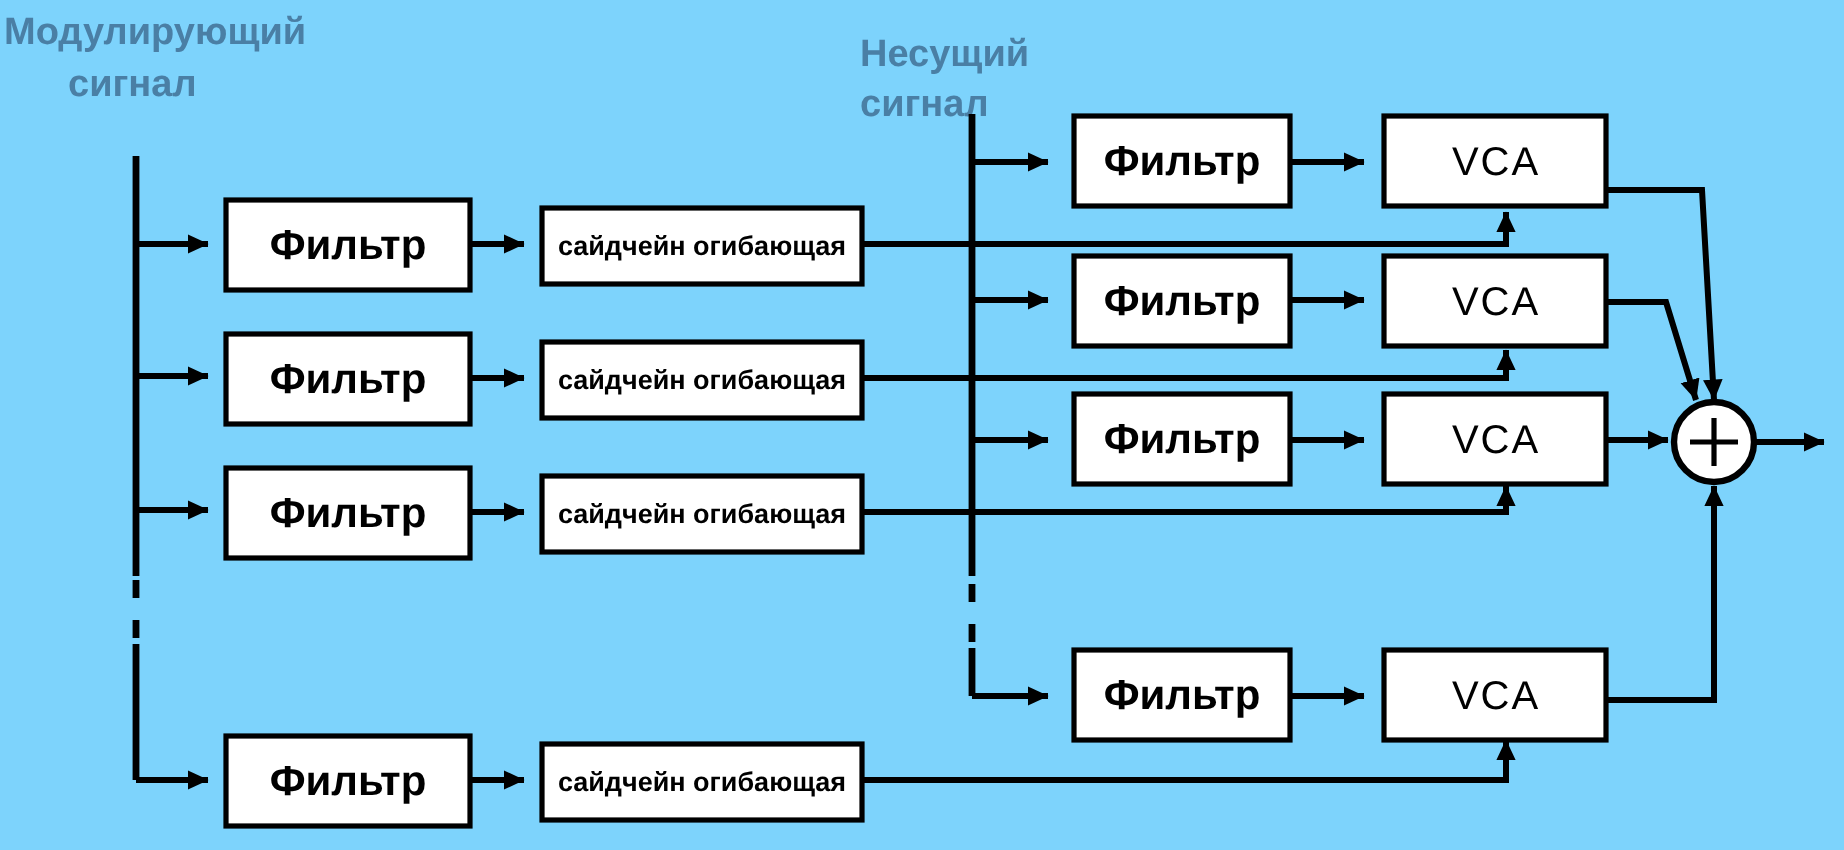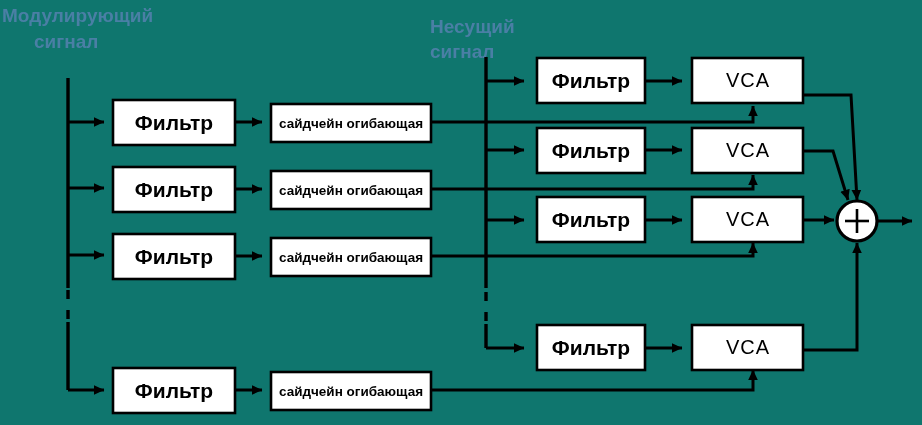--- a/index.html
+++ b/index.html
@@ -7,21 +7,21 @@
     padding: 0;
     background: #ffffff;
   }
   body {
     font-family: "Liberation Sans", sans-serif;
   }
   #diagram-root {
     position: relative;
     width: 922px;
     height: 425px;
-    background: #0f766e;
+    background: #7dd3fc;
     overflow: hidden;
   }
   svg.diagram {
     display: block;
     width: 922px;
     height: 425px;
   }
   .wire {
     stroke: #000000;
     stroke-width: 3;

